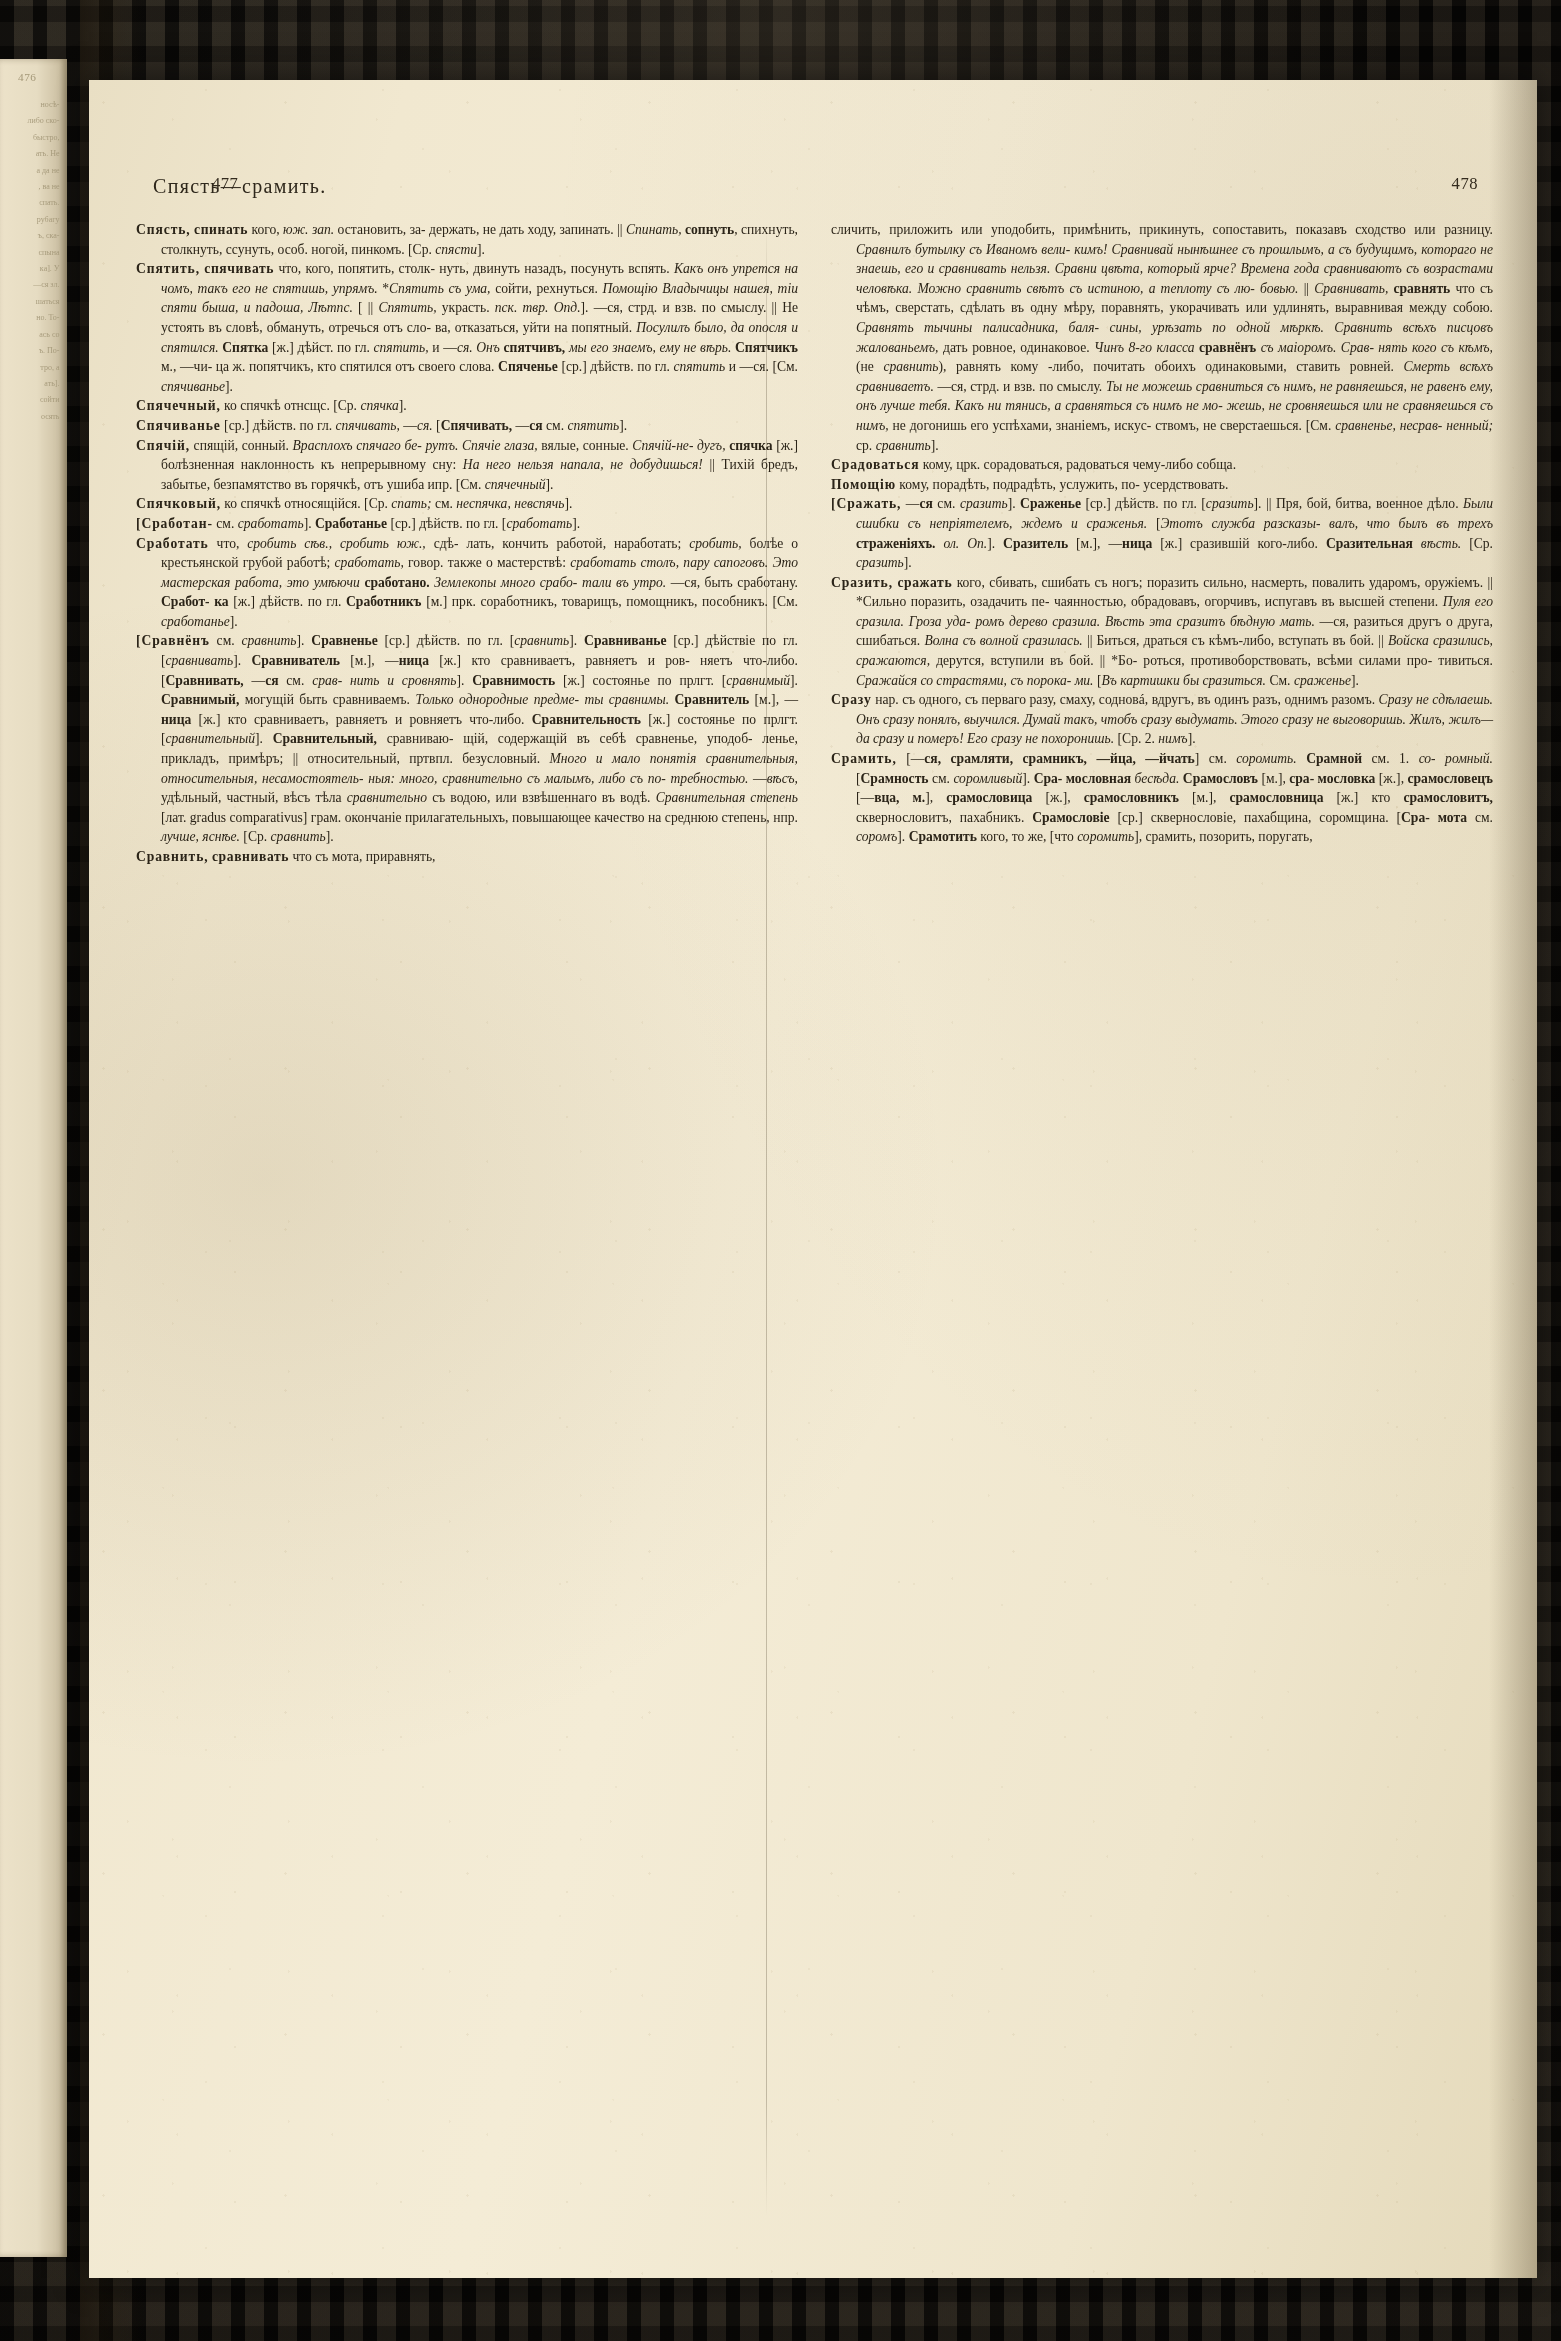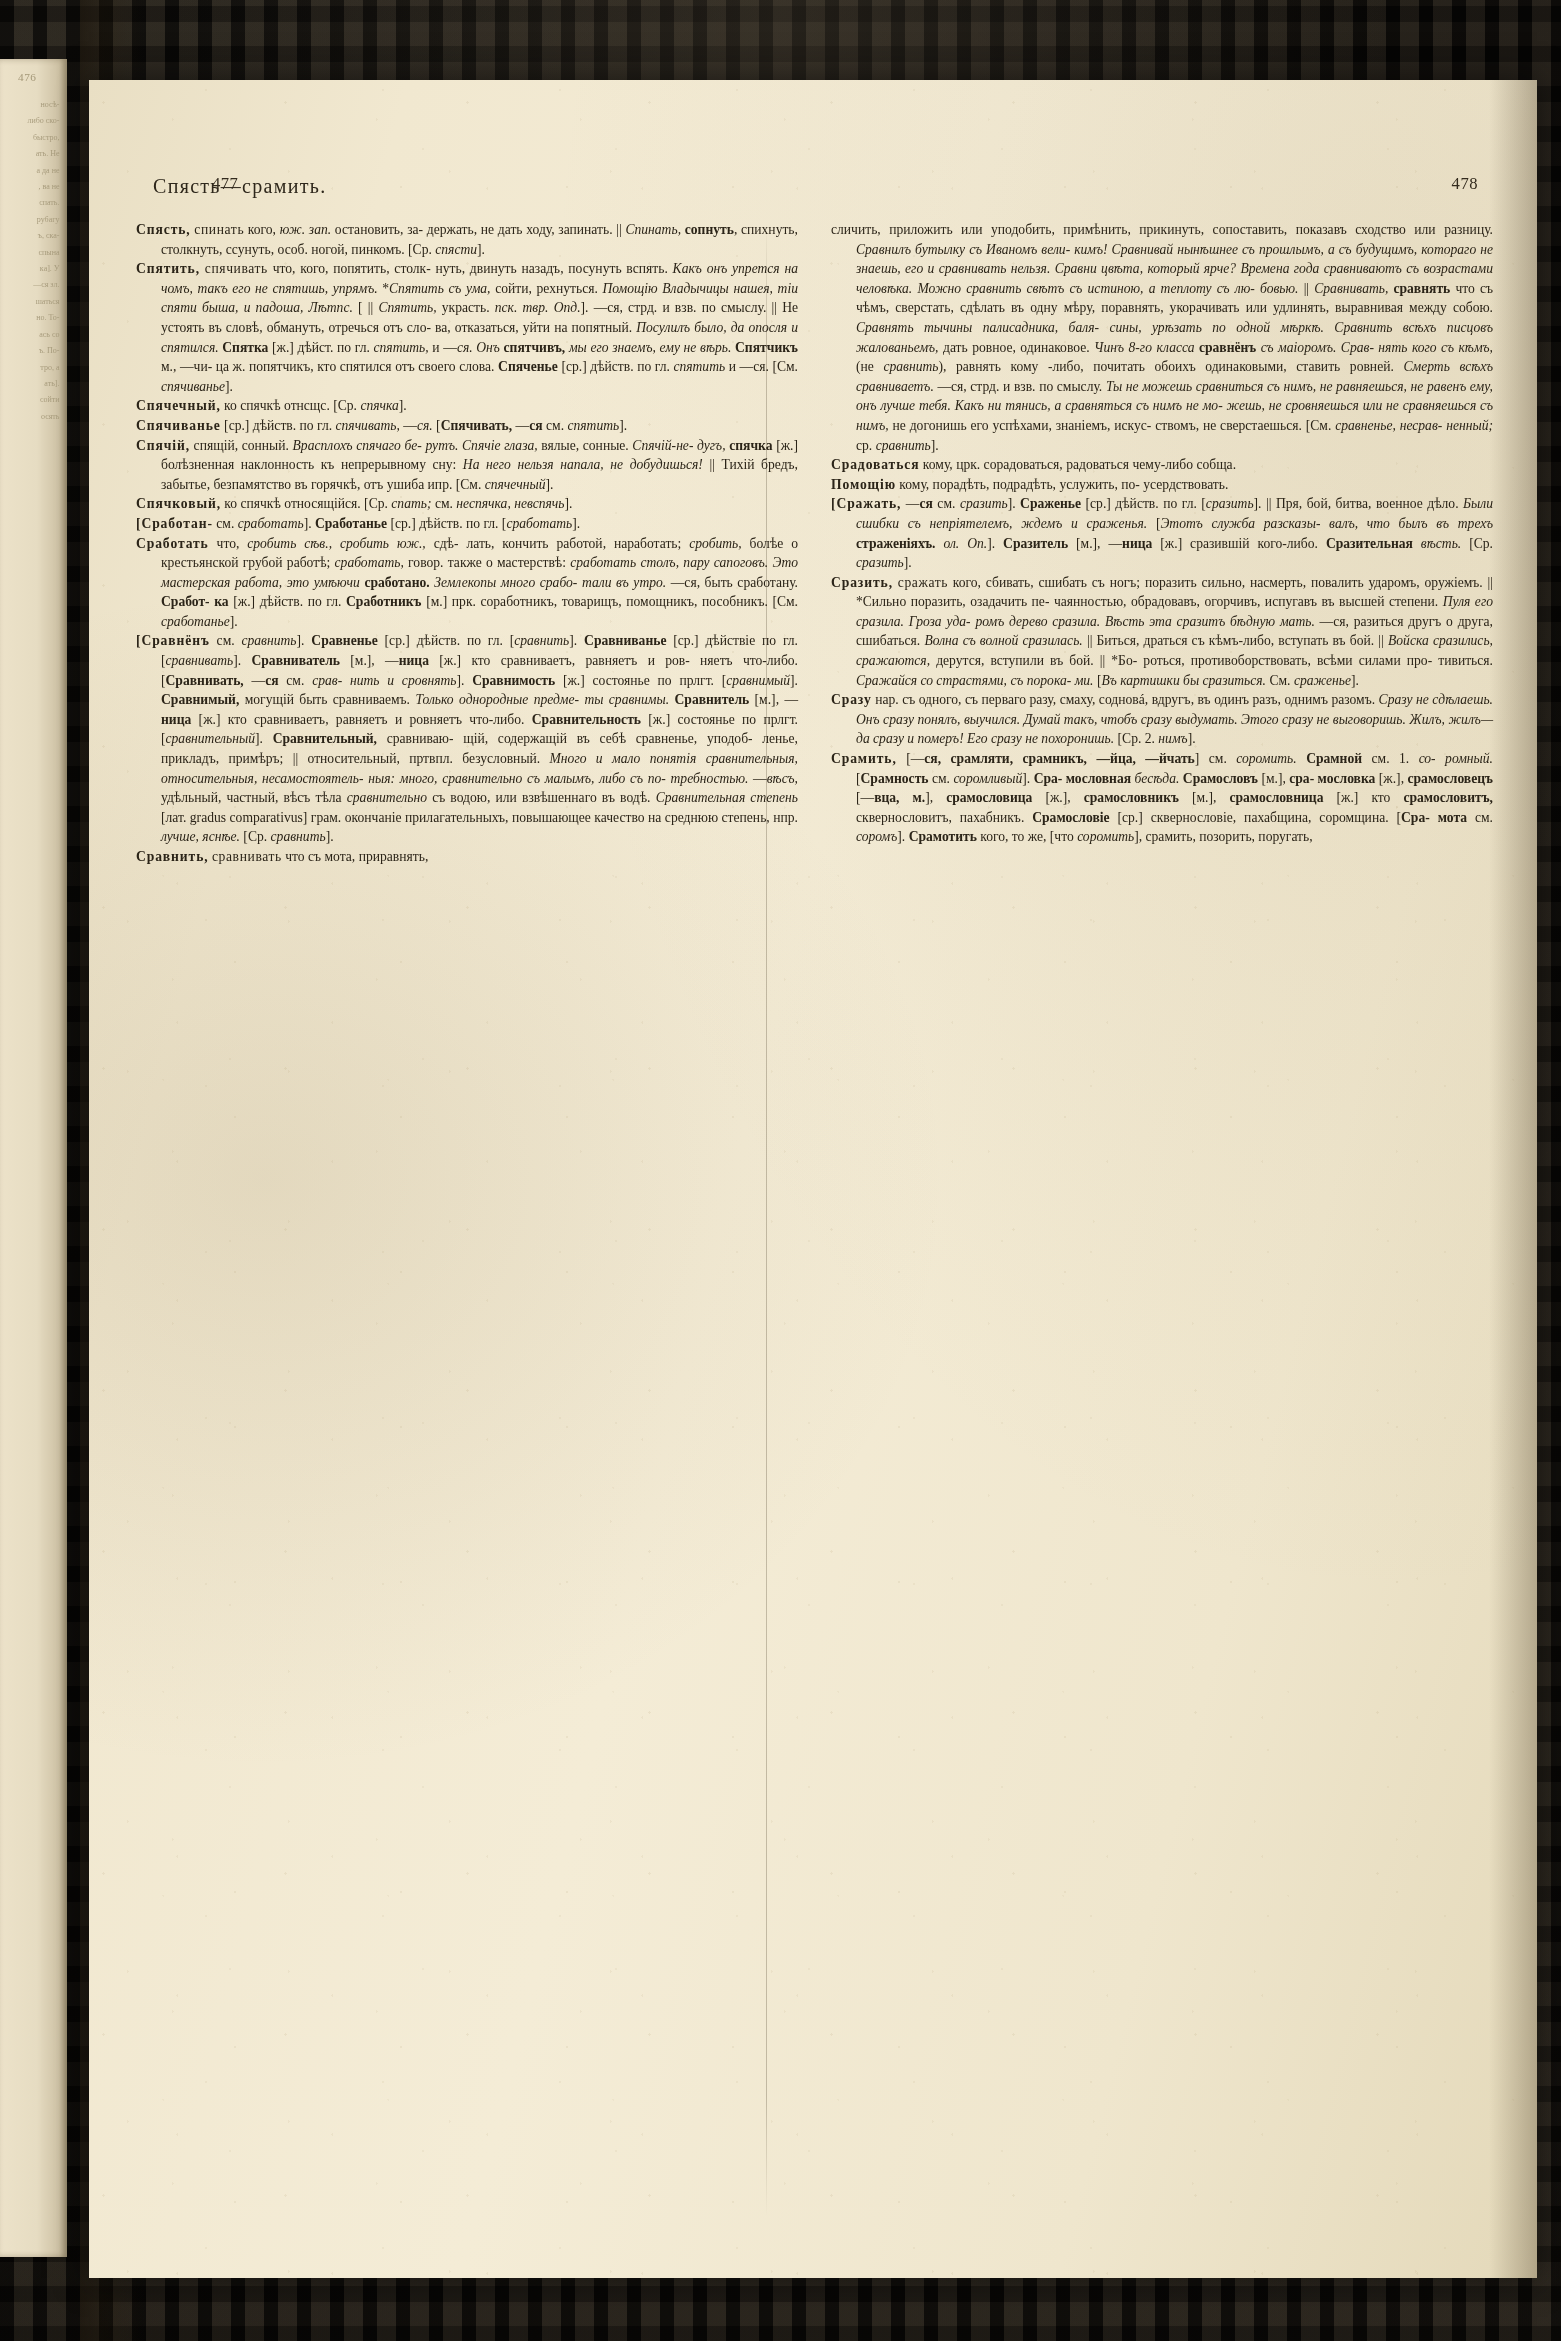--- a/index.html
+++ b/index.html
@@ -104,21 +104,21 @@
   }
   #col-divider{
     position:absolute;left:677px;top:144px;width:1.1px;height:1992px;
     background:linear-gradient(180deg, rgba(70,58,36,0) 0%, rgba(70,58,36,.28) 6%, rgba(70,58,36,.28) 94%, rgba(70,58,36,0) 100%);
   }
   .entry{
     margin:0 0 0 0;
     text-indent:-25px;padding-left:25px;
   }
   .hw{font-weight:bold;letter-spacing:0.9px;}
-  .hw2{font-weight:normal;letter-spacing:0.6px;}
+  .hw2{font-weight:bold;letter-spacing:0.6px;}
 </style>
 </head>
 <body>
 
 <div id="backdrop"></div>
 
 <div id="facing-page">
   <div class="fp-num">476</div>
   <div class="fp-lines">носѣ-
 либо ско-

